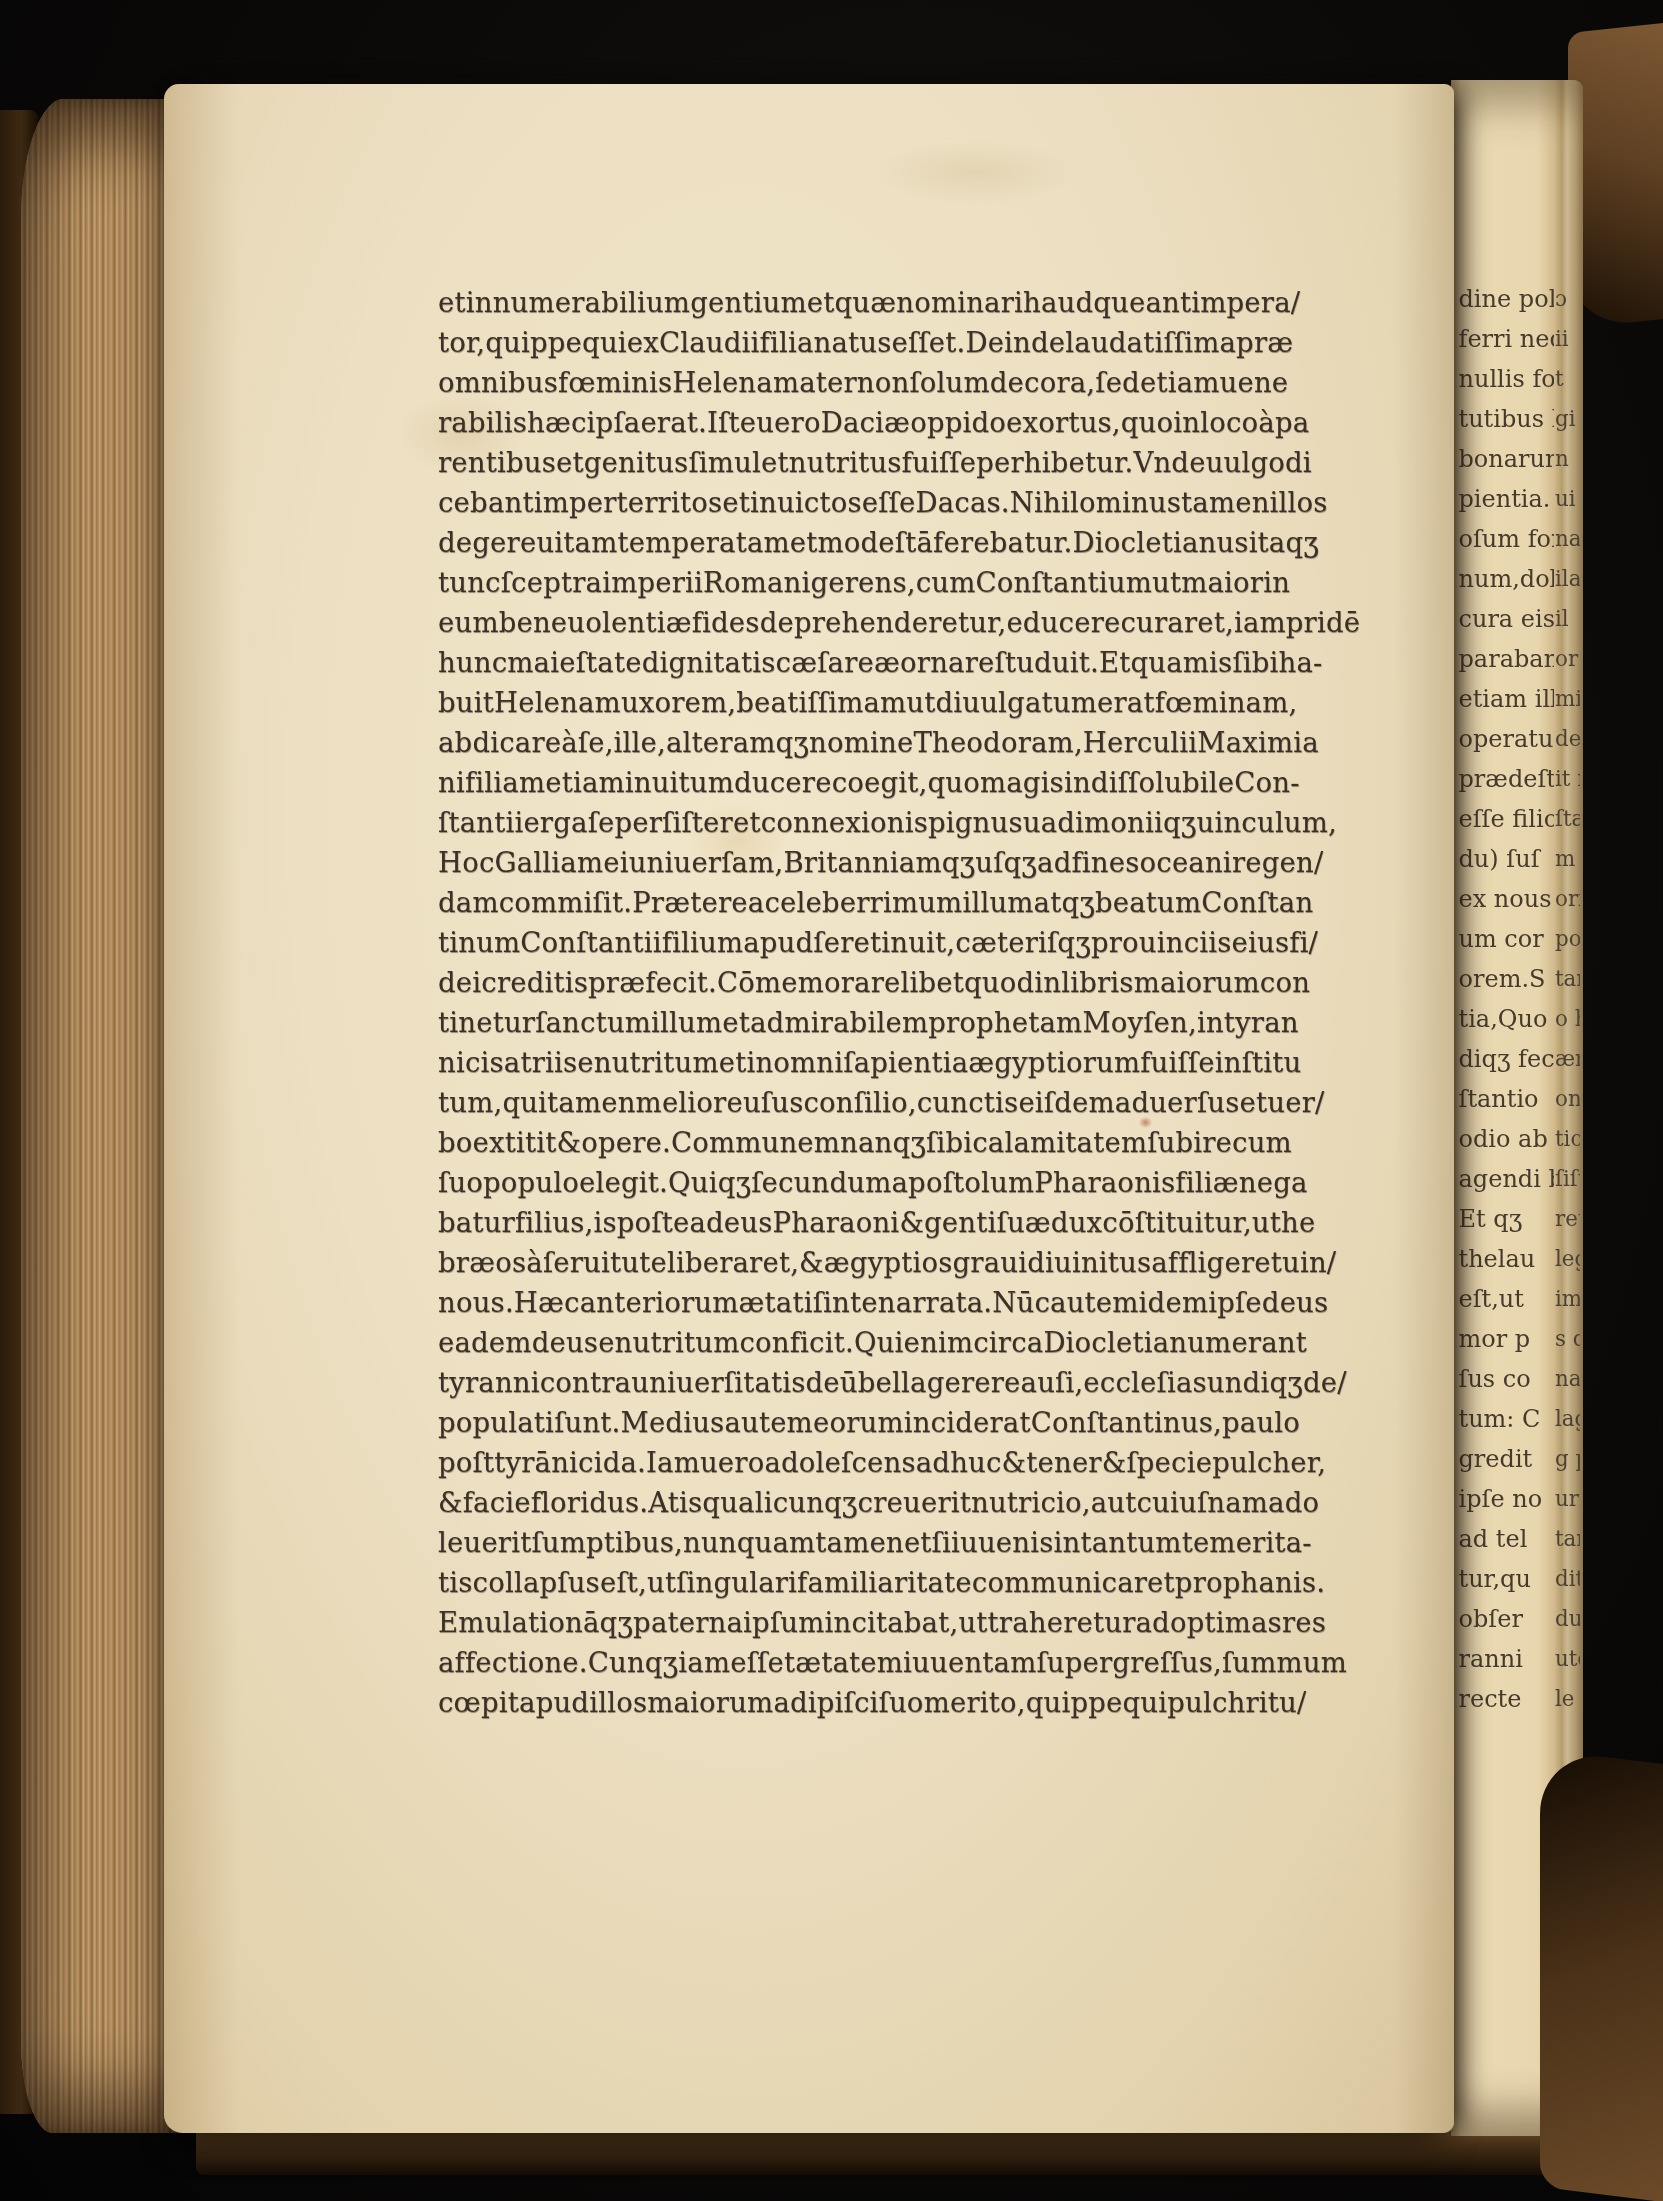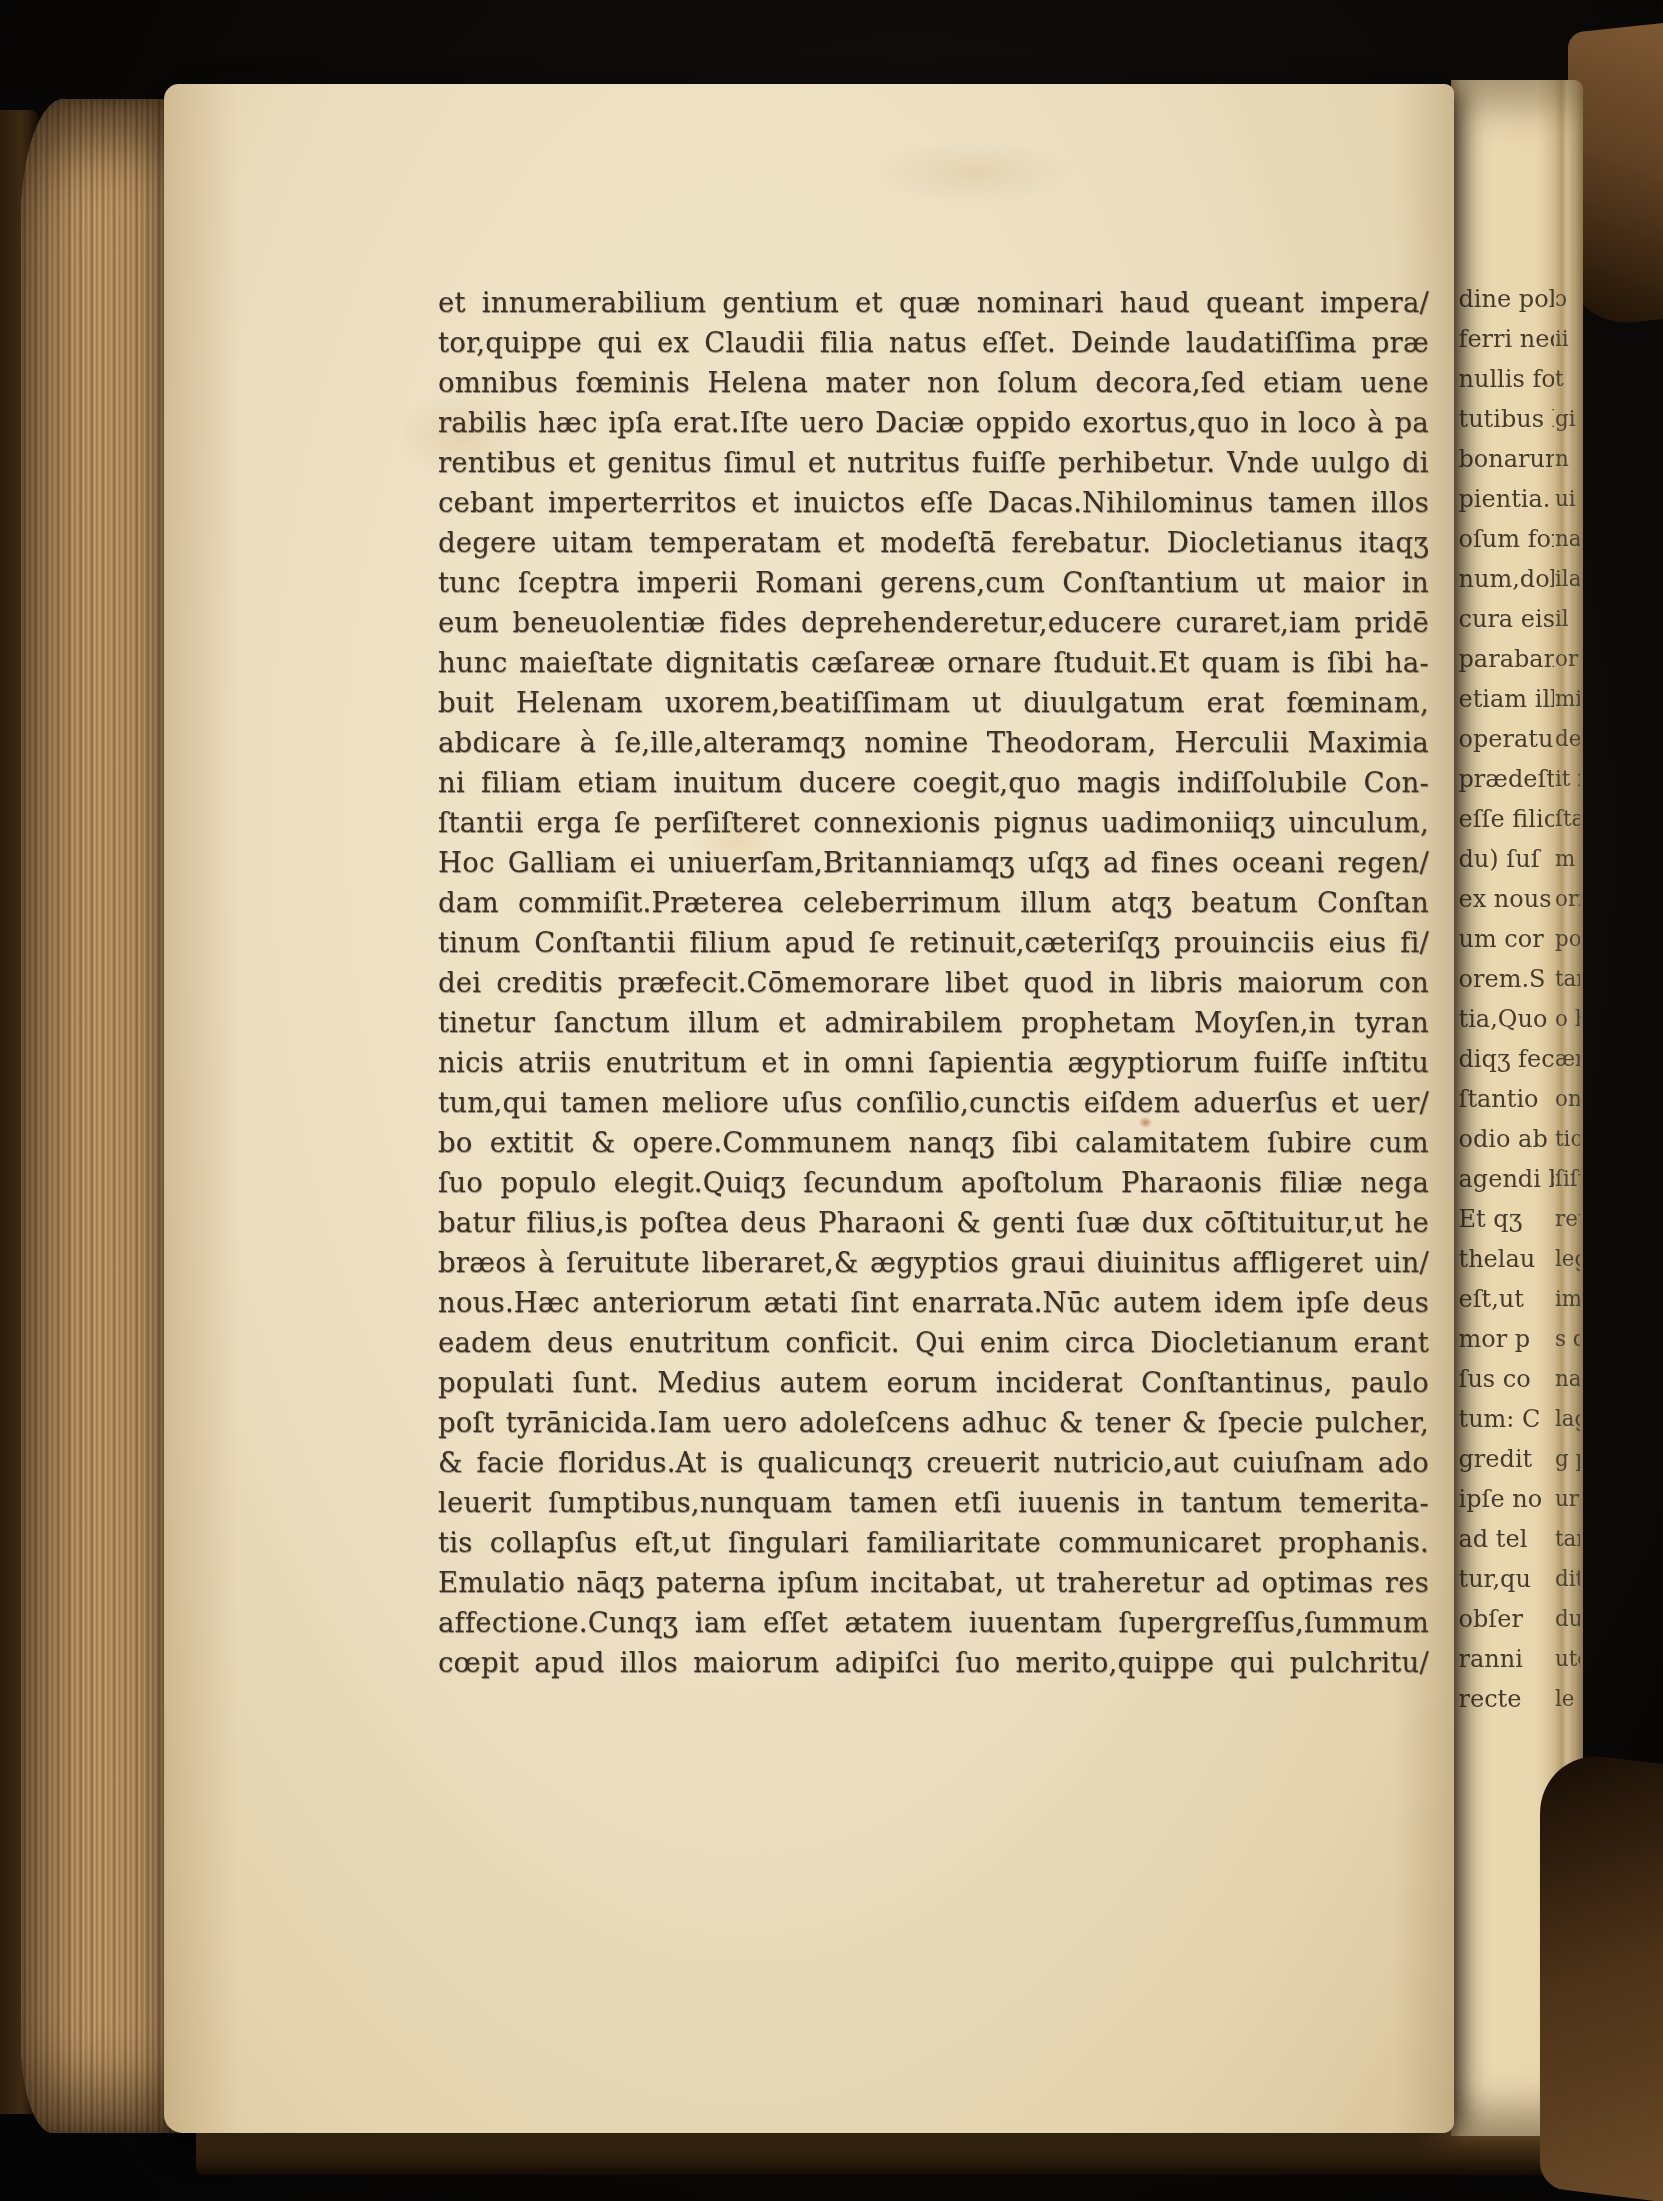--- a/index.html
+++ b/index.html
@@ -42,21 +42,21 @@
     background:linear-gradient(90deg,rgba(150,110,55,.28),rgba(150,110,55,0));}
   .page::after{content:"";position:absolute;right:0;top:0;bottom:0;width:60px;border-radius:0 9.3px 11.2px 0;
     background:linear-gradient(270deg,rgba(120,88,40,.22),rgba(120,88,40,0));}
   .stain{position:absolute;border-radius:50%;pointer-events:none;}
   .s1{left:522px;top:718px;width:103px;height:75px;background:radial-gradient(rgba(190,140,60,.16),rgba(190,140,60,0) 70%);}
   .s2{left:233px;top:308px;width:131px;height:84px;background:radial-gradient(rgba(170,125,55,.14),rgba(170,125,55,0) 70%);}
   .s3{left:975px;top:1033px;width:13px;height:11.2px;background:radial-gradient(rgba(168,62,28,.55),rgba(168,62,28,0) 75%);}
   .s4{left:708px;top:56px;width:205px;height:65px;background:radial-gradient(rgba(160,120,55,.12),rgba(160,120,55,0) 70%);}
   
   .textblock{position:absolute;left:274px;top:198px;width:991px;}
-  .line{display:flex;justify-content:space-between;height:40px;
+  .line{display:flex;height:40px;
     font-size:27.5px;line-height:40px;color:#3b3025;
     letter-spacing:0.2px;text-shadow:0.4px 0.5px 0.7px rgba(59,48,37,.5);}
   .line span{white-space:nowrap;}
 </style>
 </head>
 <body>
 
 <div class="scene">
   <div class="board-left"></div>
   <div class="fore-edge"></div>
@@ -435,20 +435,31 @@
           <span>deus</span>
           <span>enutritum</span>
           <span>conficit.</span>
           <span>Qui</span>
           <span>enim</span>
           <span>circa</span>
           <span>Diocletianum</span>
           <span>erant</span>
         </div>
         <div class="line">
+          <span>tyranni</span>
+          <span>contra</span>
+          <span>uniuerſitatis</span>
+          <span>deū</span>
+          <span>bella</span>
+          <span>gerere</span>
+          <span>auſi,eccleſias</span>
+          <span>undiqʒ</span>
+          <span>de/</span>
+        </div>
+        <div class="line">
           <span>populati</span>
           <span>ſunt.</span>
           <span>Medius</span>
           <span>autem</span>
           <span>eorum</span>
           <span>inciderat</span>
           <span>Conſtantinus,</span>
           <span>paulo</span>
         </div>
         <div class="line">

